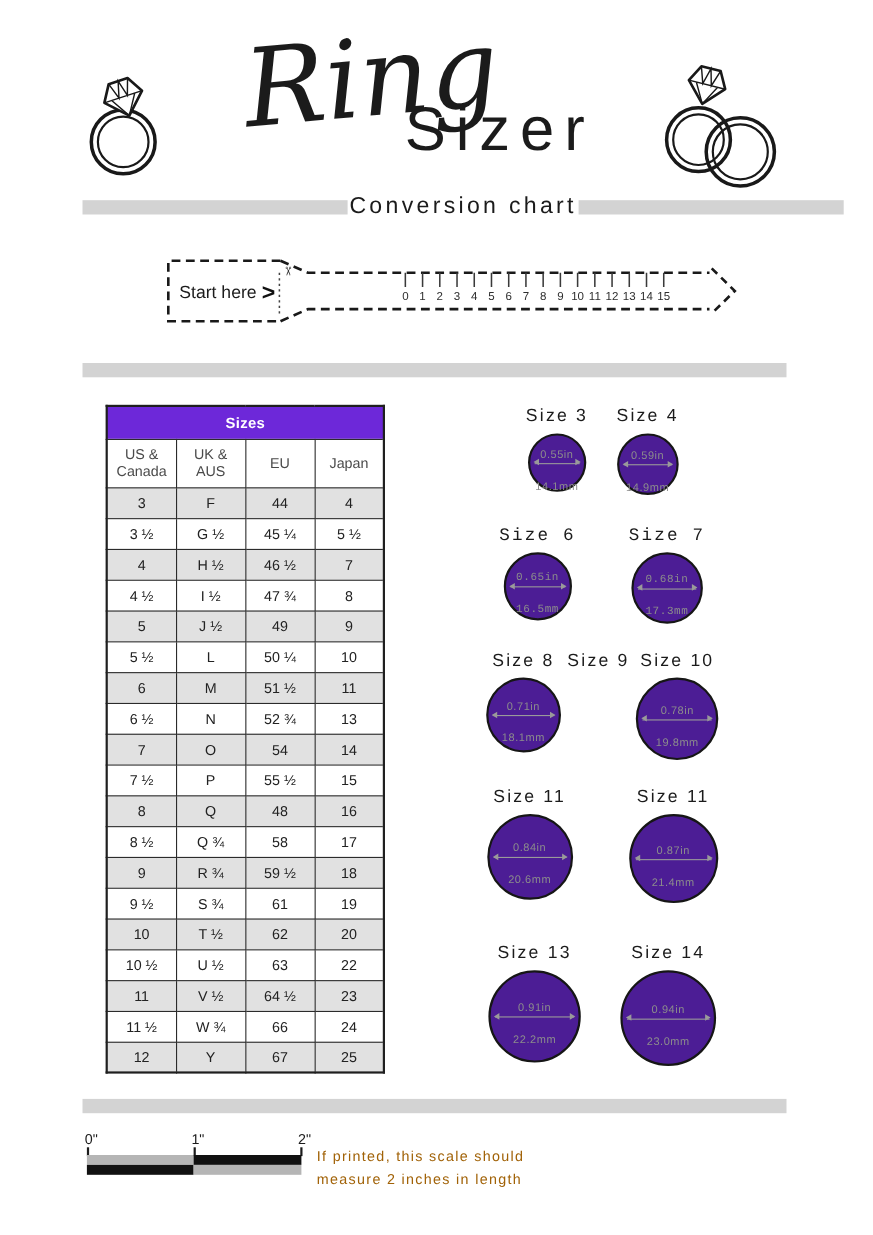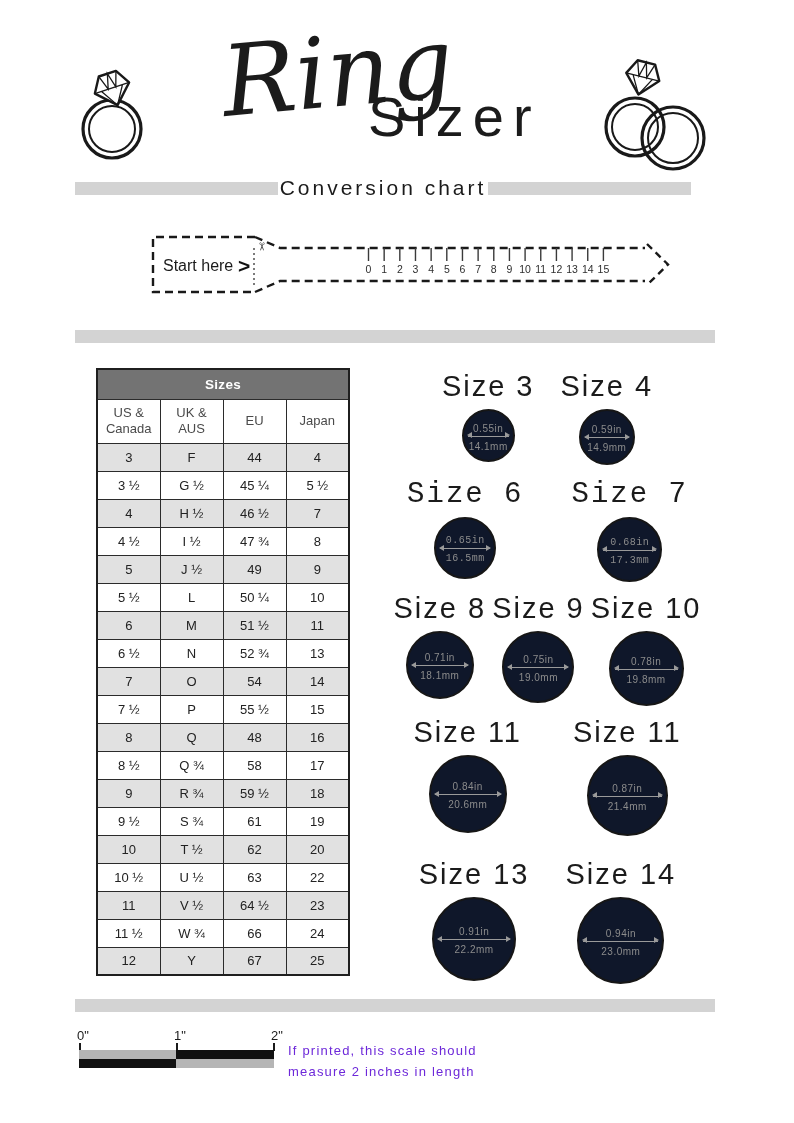--- a/index.html
+++ b/index.html
@@ -7,66 +7,66 @@
   body { font-family:"Liberation Sans", sans-serif; color:#1b1b1b; }
   .page { position:relative; width:794px; height:1123px; background:#fff; overflow:hidden; margin:0 auto; }
 
   
   .icon-left  { position:absolute; left:70px;  top:66px; }
   .icon-right { position:absolute; left:596px; top:50px; }
   .title-script { position:absolute; left:222px; top:14px; font-family:"DejaVu Serif", serif;
                   font-style:italic; font-size:98px; line-height:1.2; transform:rotate(-5deg); }
   .title-main { position:absolute; left:368px; top:64px; font-size:56px; letter-spacing:9px; font-weight:400;margin-top:20px; }
 
-  .subtitle-row { position:absolute; left:75px; top:176px; width:616px; display:flex; align-items:center; gap:0; }
+  .subtitle-row { position:absolute; left:75px; top:176px; width:692px; display:flex; align-items:center; gap:0; }
   .subtitle-bar { flex:1; height:13px; background:#d3d3d3; }
   .subtitle-text { font-size:21px; letter-spacing:3px; white-space:nowrap; padding:0 2px; }
 
   
   .divider { position:absolute; left:75px; width:640px; height:13px; background:#d3d3d3; }
   .divider.top { top:330px; }
   .divider.bottom { top:999px; }
 
   
   .strap { position:absolute; left:150px; top:232px; }
   .strap text { font-family:"Liberation Sans", sans-serif; }
 
   
   table.sizes { position:absolute; left:96px; top:368px; width:254px; border-collapse:collapse;
                 table-layout:fixed; text-align:center; }
   table.sizes th, table.sizes td { border:1px solid #2b2b2b; }
   table.sizes { border:2px solid #1f1f1f; }
-  th.table-title { height:30px; background:#737373; color:#ffffff; font-size:13.5px; font-weight:bold; letter-spacing:.3px; }
+  th.table-title { height:30px; background:#6d28d9; color:#ffffff; font-size:13.5px; font-weight:bold; letter-spacing:.3px; }
   tr.col-head td { height:44px; font-size:13px; color:#4a4a4a; background:#fff; line-height:1.25; padding:2px; }
   tbody.data td { height:28px; font-size:13px; color:#222; }
   tbody.data tr:nth-child(odd) td { background:#e1e1e1; }
 
   
   .circles { position:absolute; left:355px; top:370px; width:385px; height:620px; }
   .circle-row { position:absolute; left:0; width:100%; display:flex; justify-content:center; align-items:flex-start; }
   .size-cell { display:flex; flex-direction:column; align-items:center; }
-  .size-title { font-size:29px; letter-spacing:2px; margin-bottom:6px; white-space:nowrap; }
-  .size-circle { position:relative; border:2.5px solid #161616; border-radius:50%; background:#0f172a; }
+  .size-title { font-size:16px; letter-spacing:2px; margin-bottom:6px; white-space:nowrap; }
+  .size-circle { position:relative; border:2.5px solid #161616; border-radius:50%; background:#4c1d95; }
   .dim-in, .dim-mm { position:absolute; left:0; right:0; text-align:center; font-size:10px;
                      color:#8c8c8c; letter-spacing:.5px; white-space:nowrap; }
   .dim-in { bottom:50%; margin-bottom:2px; }
-  .dim-mm { top:50%; margin-top:5px; }
+  .dim-mm { top:50%; margin-top:16px; }
   .dim-arrow { position:absolute; left:4px; right:4px; top:50%; height:1px; background:#9a9a9a; }
   .dim-arrow::before { content:""; position:absolute; left:-1px; top:-3.5px;
                        border:3.5px solid transparent; border-right:5px solid #9a9a9a; border-left:none; }
   .dim-arrow::after  { content:""; position:absolute; right:-1px; top:-3.5px;
                        border:3.5px solid transparent; border-left:5px solid #9a9a9a; border-right:none; }
 
   
   .print-scale { position:absolute; left:75px; top:1028px; width:660px; height:60px; }
   .ps-label { position:absolute; top:0; font-size:13px; color:#1b1b1b; }
   .ps-tick  { position:absolute; top:15px; width:2px; height:8px; background:#1b1b1b; }
   .ps-seg   { position:absolute; height:9px; }
   .ps-note  { position:absolute; left:213px; top:12px; font-size:13px; letter-spacing:1.2px;
-              color:#6d28d9; line-height:1.65; }
+              color:#a16207; line-height:1.65; }
   .ink { stroke:#191919; fill:none; }
 </style>
 </head>
 <body>
 
 <div class="page">
 
   <svg class="icon-left" width="84" height="96" viewBox="0 0 84 96">
     <circle class="ink" cx="42" cy="63" r="29" stroke-width="3.2"></circle>
     <circle class="ink" cx="42" cy="63" r="23" stroke-width="2"></circle>
@@ -314,25 +314,20 @@
         <div class="size-cell">
           <div class="size-title">Size 8</div>
           <div class="size-circle" style="width: 68px; height: 68px;">
             <span class="dim-in">0.71in</span>
             <span class="dim-arrow"></span>
             <span class="dim-mm">18.1mm</span>
           </div>
         </div>
         <div class="size-cell">
           <div class="size-title">Size 9</div>
-          <div class="size-circle" style="width: 72px; height: 72px;">
-            <span class="dim-in">0.75in</span>
-            <span class="dim-arrow"></span>
-            <span class="dim-mm">19.0mm</span>
-          </div>
         </div>
         <div class="size-cell">
           <div class="size-title">Size 10</div>
           <div class="size-circle" style="width: 75px; height: 75px;">
             <span class="dim-in">0.78in</span>
             <span class="dim-arrow"></span>
             <span class="dim-mm">19.8mm</span>
           </div>
         </div>
       </div>

